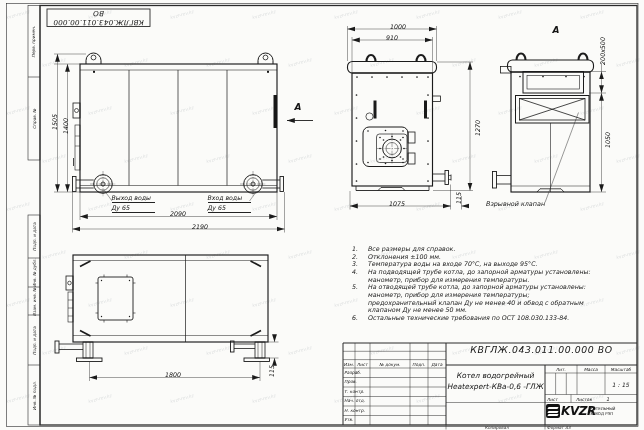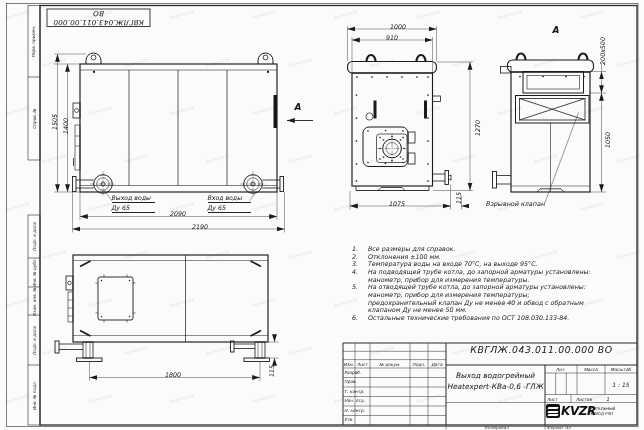--- a/index.html
+++ b/index.html
@@ -517,21 +517,21 @@
         <span class="nnum">5.</span>
         <span class="ntext">На отводящей трубе котла, до запорной арматуры установлены: манометр, прибор для измерения температуры; предохранительный клапан Ду не менее 40 и обвод с обратным клапаном Ду не менее 50 мм.</span>
       </div>
     <div class="note">
         <span class="nnum">6.</span>
         <span class="ntext">Остальные технические требования по ОСТ 108.030.133-84.</span>
       </div>
   </div>
 
   <div class="tb-desig">КВГЛЖ.043.011.00.000 ВО</div>
-  <div class="tb-name" style="top:371px">Выход водогрейный</div>
+  <div class="tb-name" style="top:371px">Котел водогрейный</div>
   <div class="tb-name" style="top:381.5px">Heatexpert-КВа-0,6 -ГЛЖ</div>
 
   <div class="tbc" style="left:349px;top:364px">Изм.</div>
   <div class="tbc" style="left:362.5px;top:364px">Лист</div>
   <div class="tbc" style="left:390px;top:364px">№ докум.</div>
   <div class="tbc" style="left:419px;top:364px">Подп.</div>
   <div class="tbc" style="left:437px;top:364px">Дата</div>
 
   <div class="tbl" style="left:344.5px;top:370.5px">Разраб.</div>
   <div class="tbl" style="left:344.5px;top:380px">Пров.</div>

